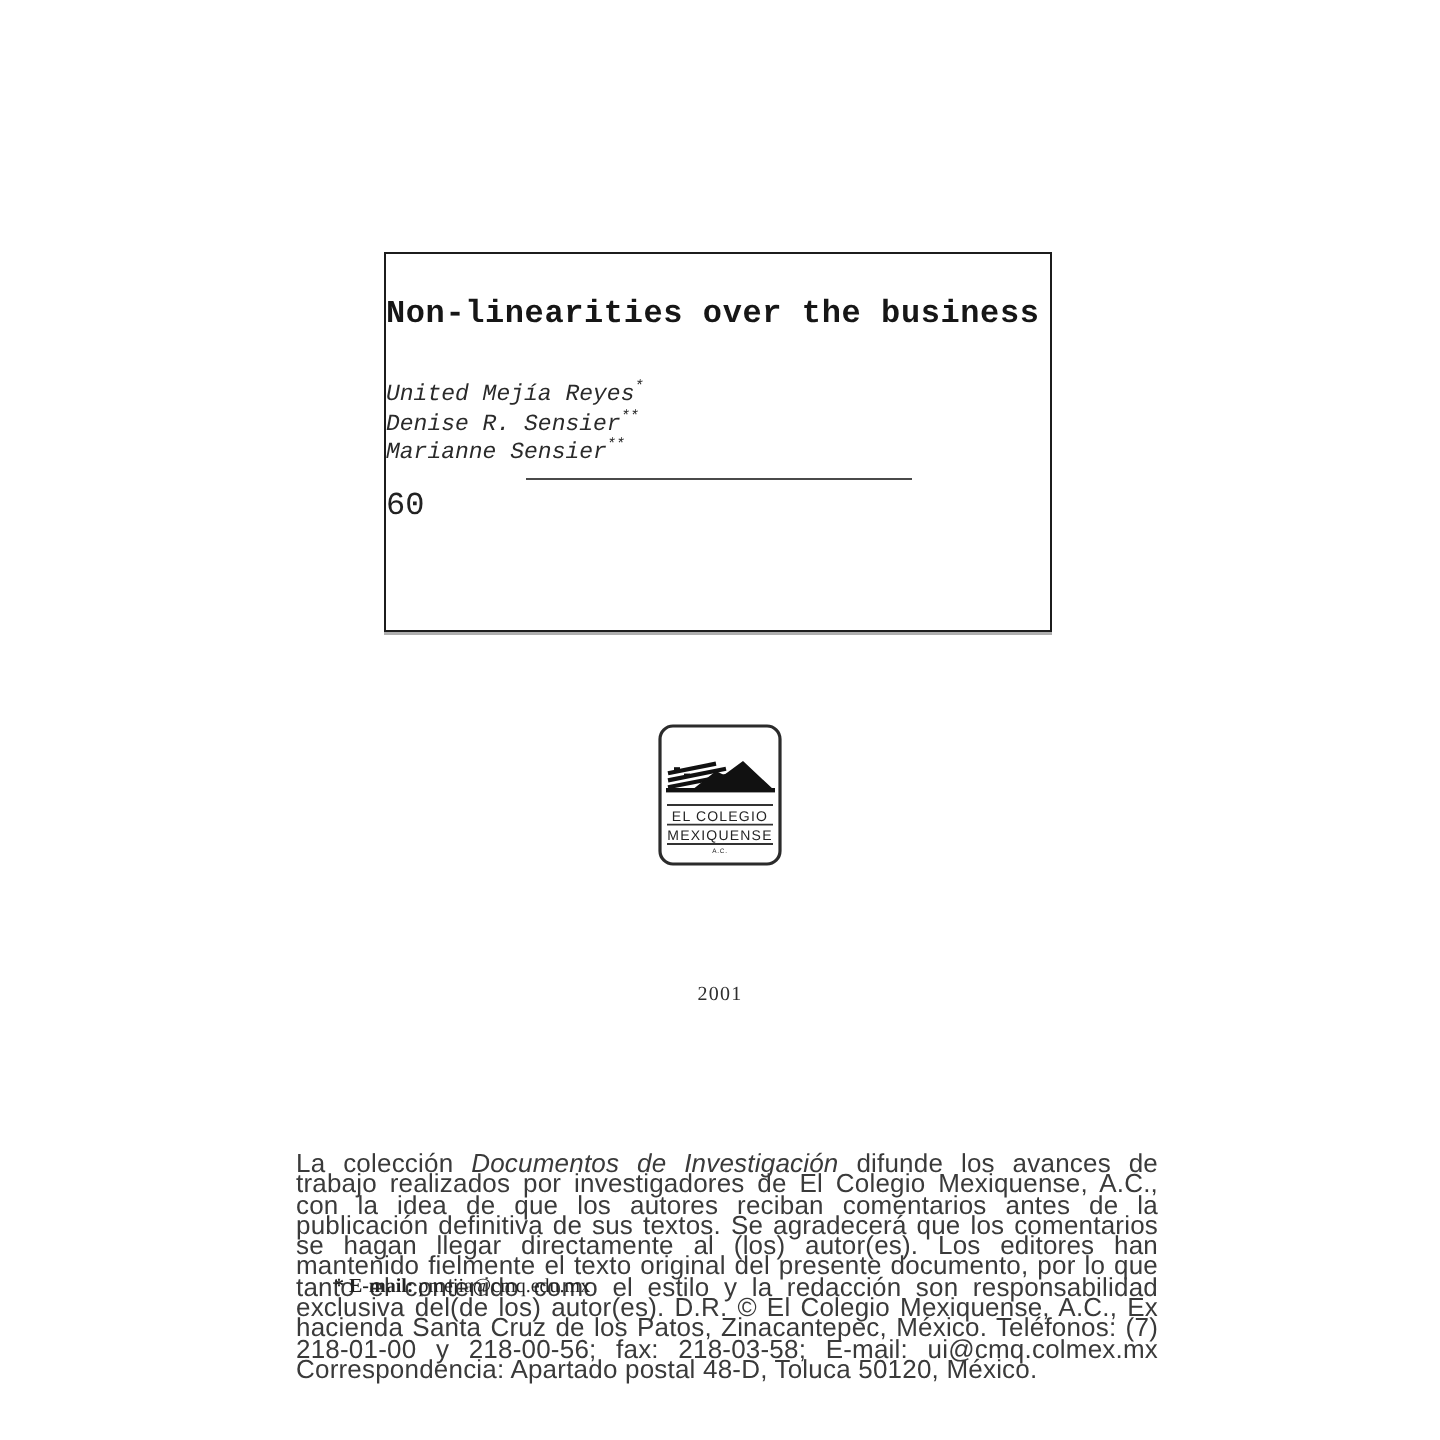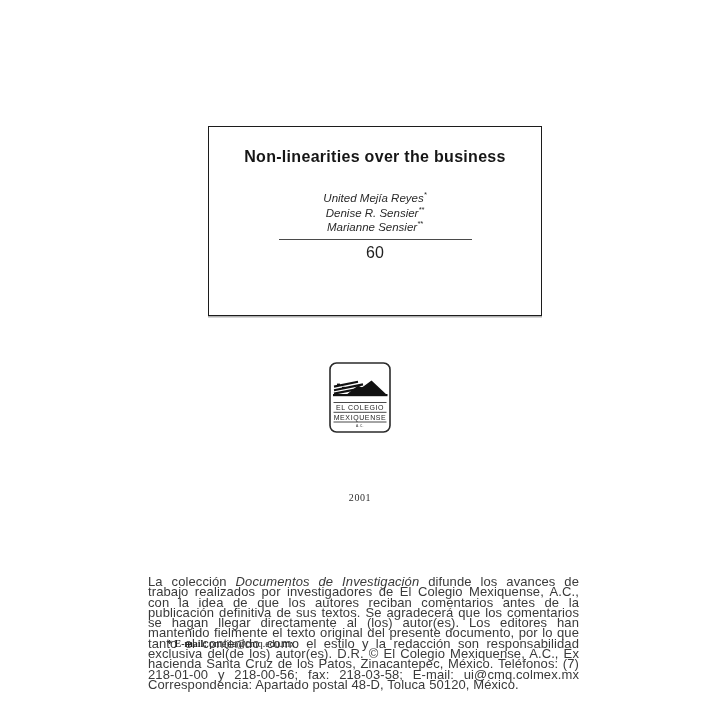--- a/index.html
+++ b/index.html
@@ -8,27 +8,27 @@
     background: #ffffff;
     font-family: "Liberation Sans", sans-serif;
     color: #1a1a1a;
     position: relative;
     overflow: hidden;
   }
 
   
   .title-box {
     position: absolute;
-    left: 208px; top: 126px;
+    left: 192px; top: 126px;
     width: 334px; height: 190px;
     border: 1.6px solid #1c1c1c;
     box-shadow: 0 1.5px 0 rgba(110,110,110,0.55);
     background: #ffffff;
-    text-align: center;
     box-sizing: border-box;
+    font-family: Liberation Mono, monospace;
   }
   .paper-title {
     margin-top: 20px;
     font-size: 16px;
     font-weight: bold;
     line-height: 20px;
     letter-spacing: 0.3px;
     color: #161616;
   }
   .authors {

